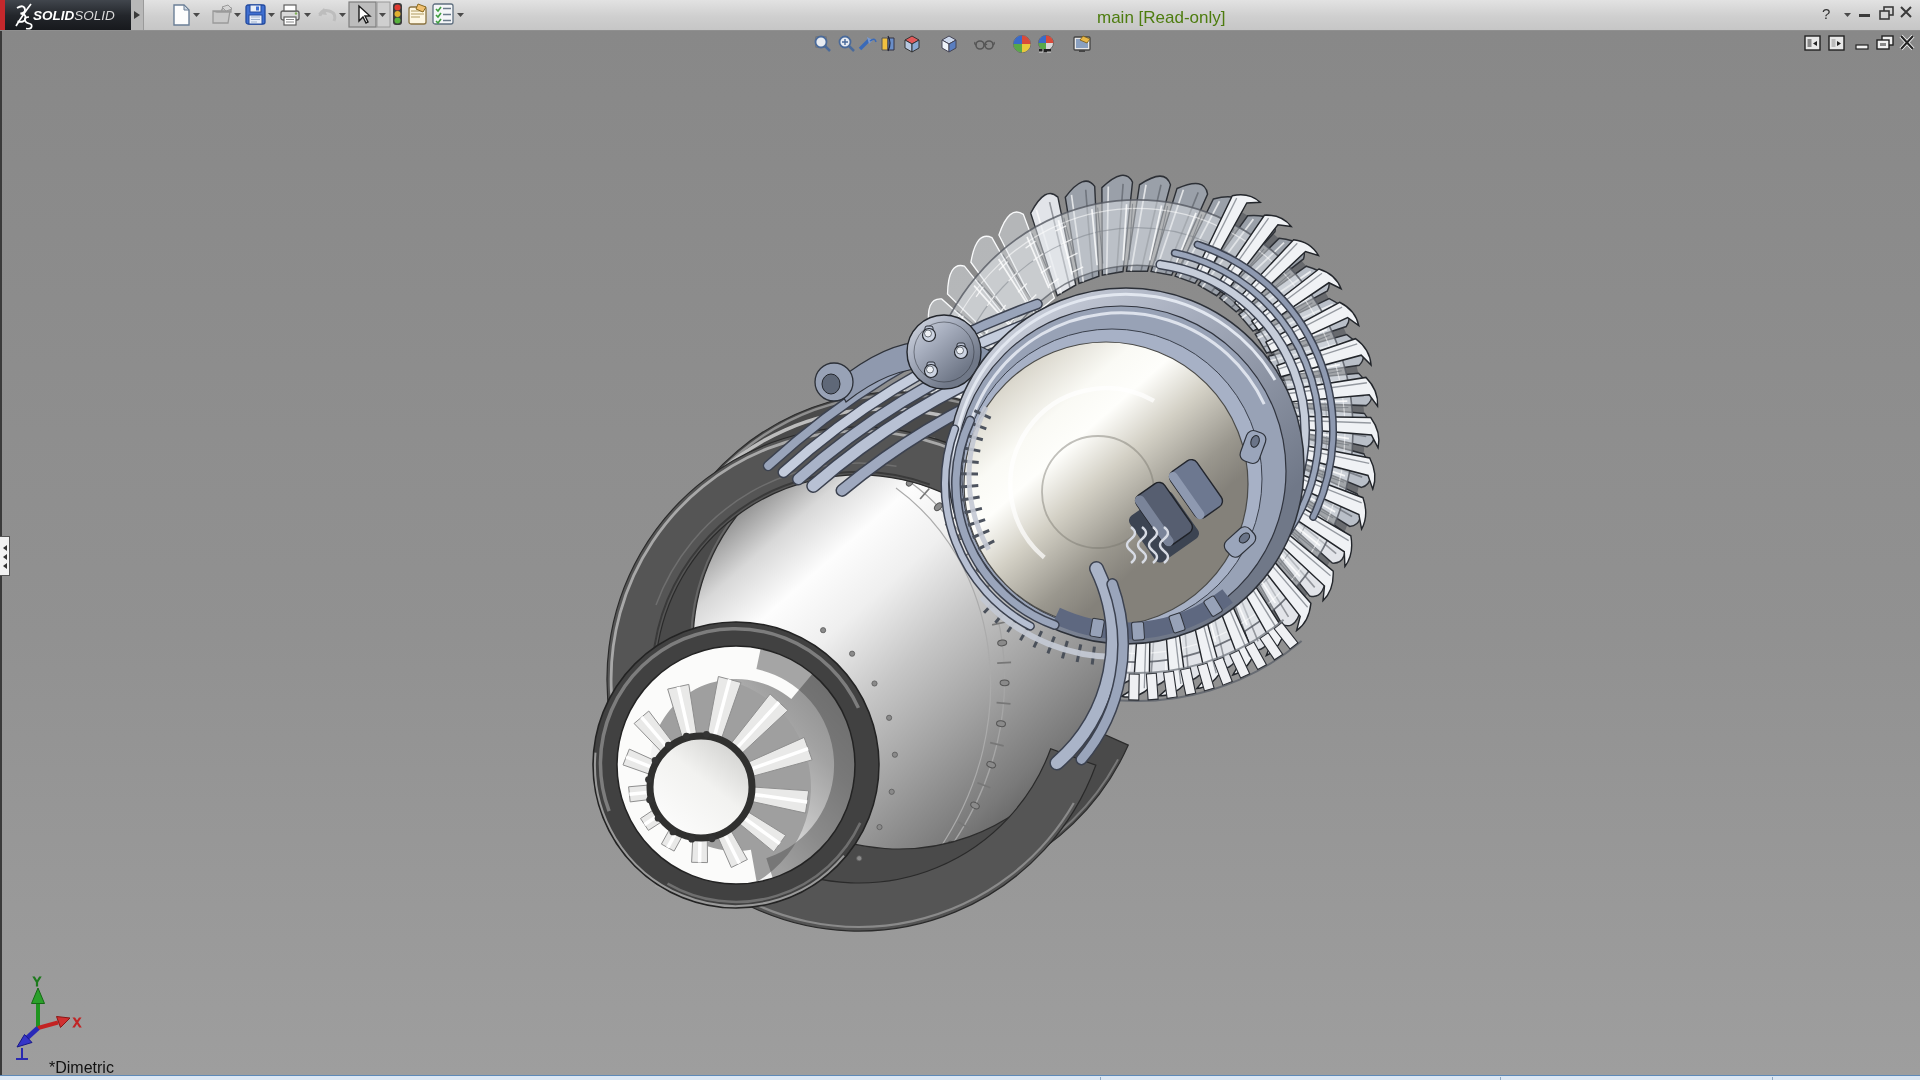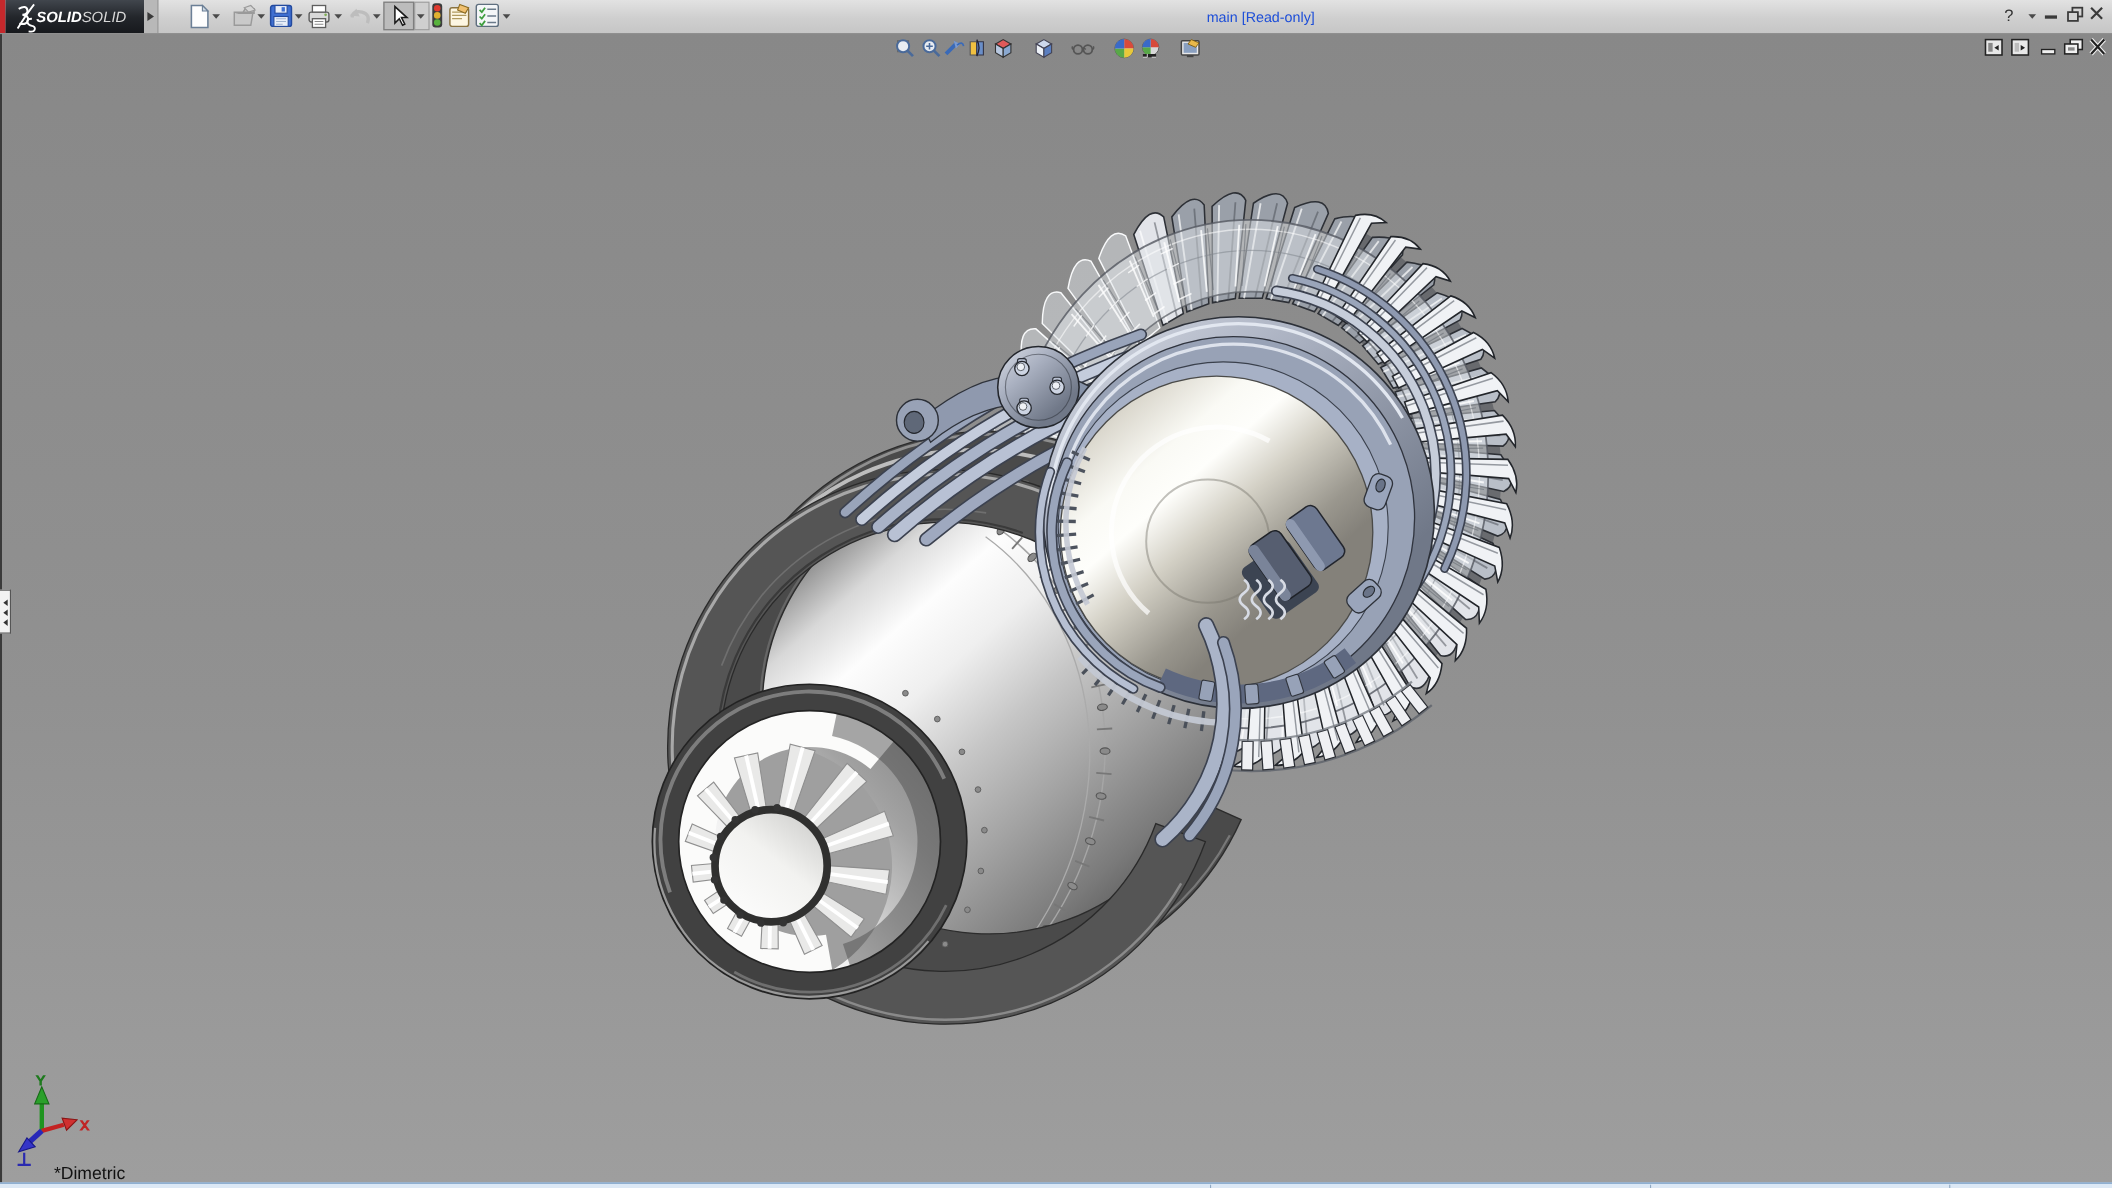--- a/index.html
+++ b/index.html
@@ -6,21 +6,21 @@
 background:linear-gradient(#e2e2e2,#cfcfcf 55%,#c6c6c6);border-bottom:1px solid #8f8f8f;}
 #redstripe{position:absolute;left:0;top:0;width:5px;height:30px;background:#c5282c;}
 #logo{position:absolute;left:5px;top:0;width:126px;height:30px;
 background:linear-gradient(#41464d,#23262b 52%,#17191d);color:#fff;}
 #logo .tx{position:absolute;left:28px;top:8px;font-size:13.5px;font-style:italic;
 font-weight:bold;letter-spacing:0px;color:#fff;} #logo .tx span{color:#d8d8d8;font-weight:normal}
 #flyout{position:absolute;left:131px;top:0;width:12px;height:30px;background:#b8b8b8;
 border-right:1px solid #9a9a9a;}
 #flyout:after{content:"";position:absolute;left:3px;top:11px;border-left:6px solid #3a3a3a;
 border-top:4px solid transparent;border-bottom:4px solid transparent;}
-.ttl{position:absolute;top:8px;font-size:13px;color:#1d4ed8;text-align:right;}
+.ttl{position:absolute;top:8px;font-size:17px;color:#4d7c0f;text-align:right;}
 #viewport{position:absolute;left:0;top:30px;width:1920px;height:1045px;
 background:linear-gradient(#888888,#919191 58%,#9e9e9e);border-left:2px solid #3a3a3a;}
 #statusbar{position:absolute;left:0;top:1075px;width:1920px;height:5px;
 background:#dce8f5;border-top:1px solid #5e8ab8;}
 #lefttab{position:absolute;left:0px;top:536px;width:9px;height:38px;background:#f2f2f2;
 border:1px solid #555;border-left:none;}
 svg{position:absolute;left:0;top:0;}
 </style></head><body>
 <div id="viewport"></div>
 <svg width="1920" height="1080" viewBox="0 0 1920 1080">

